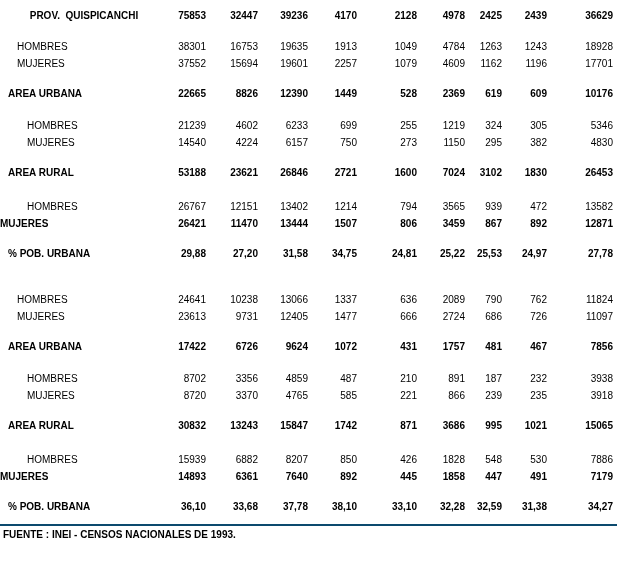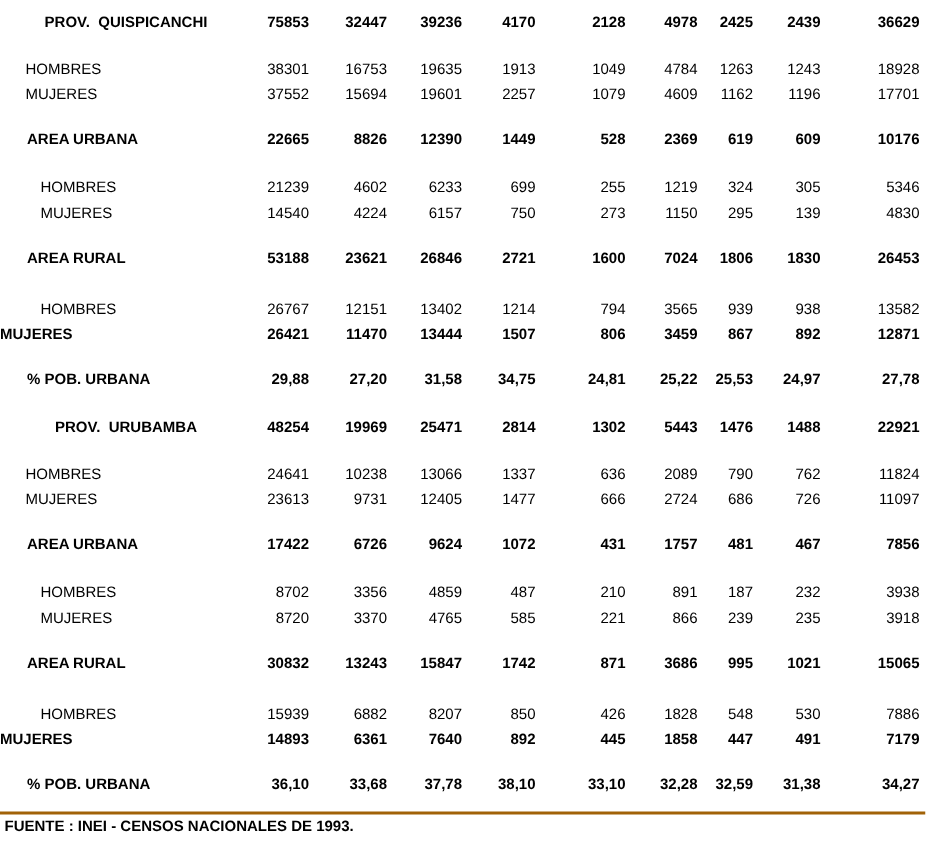--- a/index.html
+++ b/index.html
@@ -18,27 +18,27 @@
     display: grid;
     grid-template-columns: 140px 66px 52px 50px 49px 60px 48px 37px 45px 66px;
     height: 17px;
     line-height: 17px;
     align-items: center;
   }
   .row.b { font-weight: bold; }
   .cell-label { white-space: pre; overflow: hidden; }
   .i0 .cell-label { padding-left: 28px; text-align: center; }
   .i1 .cell-label { padding-left: 17px; }
-  .i1h .cell-label { padding-left: 18px; }
+  .i1h .cell-label { padding-left: 8px; }
   .i2 .cell-label { padding-left: 27px; }
   .cell-num { text-align: right; white-space: pre; }
   .gap { width: 100%; }
   .footer {
     margin-top: 9px;
-    border-top: 2px solid #a16207;
+    border-top: 2px solid #0c4a6e;
     padding: 2px 0 0 3px;
     font-weight: bold;
     height: 16px;
     line-height: 14px;
   }
 </style>
 </head>
 <body>
 
 <div class="page">
@@ -108,47 +108,47 @@
       </div>
       <div class="row i2">
         <div class="cell-label">MUJERES</div>
         <div class="cell-num">14540</div>
         <div class="cell-num">4224</div>
         <div class="cell-num">6157</div>
         <div class="cell-num">750</div>
         <div class="cell-num">273</div>
         <div class="cell-num">1150</div>
         <div class="cell-num">295</div>
-        <div class="cell-num">139</div>
+        <div class="cell-num">382</div>
         <div class="cell-num">4830</div>
       </div>
       <div class="gap" style="height: 13px;"></div>
       <div class="row i1h b">
         <div class="cell-label">AREA RURAL</div>
         <div class="cell-num">53188</div>
         <div class="cell-num">23621</div>
         <div class="cell-num">26846</div>
         <div class="cell-num">2721</div>
         <div class="cell-num">1600</div>
         <div class="cell-num">7024</div>
-        <div class="cell-num">1806</div>
+        <div class="cell-num">3102</div>
         <div class="cell-num">1830</div>
         <div class="cell-num">26453</div>
       </div>
       <div class="gap" style="height: 17px;"></div>
       <div class="row i2">
         <div class="cell-label">HOMBRES</div>
         <div class="cell-num">26767</div>
         <div class="cell-num">12151</div>
         <div class="cell-num">13402</div>
         <div class="cell-num">1214</div>
         <div class="cell-num">794</div>
         <div class="cell-num">3565</div>
         <div class="cell-num">939</div>
-        <div class="cell-num">938</div>
+        <div class="cell-num">472</div>
         <div class="cell-num">13582</div>
       </div>
       <div class="row false b">
         <div class="cell-label">MUJERES</div>
         <div class="cell-num">26421</div>
         <div class="cell-num">11470</div>
         <div class="cell-num">13444</div>
         <div class="cell-num">1507</div>
         <div class="cell-num">806</div>
         <div class="cell-num">3459</div>
@@ -163,32 +163,20 @@
         <div class="cell-num">27,20</div>
         <div class="cell-num">31,58</div>
         <div class="cell-num">34,75</div>
         <div class="cell-num">24,81</div>
         <div class="cell-num">25,22</div>
         <div class="cell-num">25,53</div>
         <div class="cell-num">24,97</div>
         <div class="cell-num">27,78</div>
       </div>
       <div class="gap" style="height: 15px;"></div>
-      <div class="row i0 b">
-        <div class="cell-label">PROV.  URUBAMBA</div>
-        <div class="cell-num">48254</div>
-        <div class="cell-num">19969</div>
-        <div class="cell-num">25471</div>
-        <div class="cell-num">2814</div>
-        <div class="cell-num">1302</div>
-        <div class="cell-num">5443</div>
-        <div class="cell-num">1476</div>
-        <div class="cell-num">1488</div>
-        <div class="cell-num">22921</div>
-      </div>
       <div class="gap" style="height: 14px;"></div>
       <div class="row i1">
         <div class="cell-label">HOMBRES</div>
         <div class="cell-num">24641</div>
         <div class="cell-num">10238</div>
         <div class="cell-num">13066</div>
         <div class="cell-num">1337</div>
         <div class="cell-num">636</div>
         <div class="cell-num">2089</div>
         <div class="cell-num">790</div>

